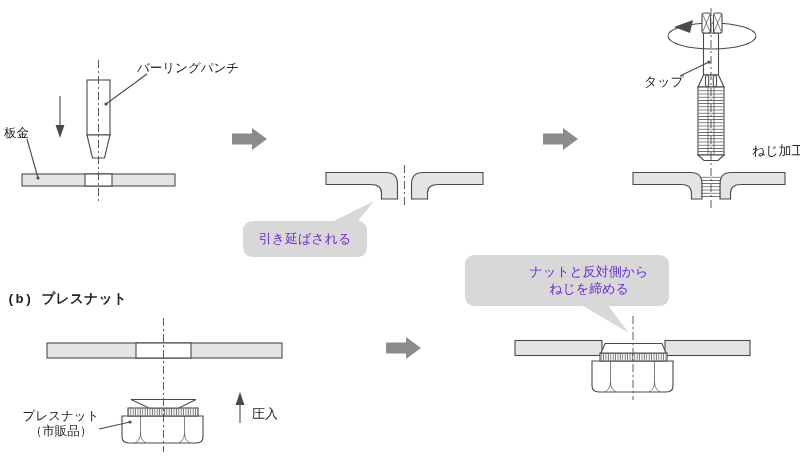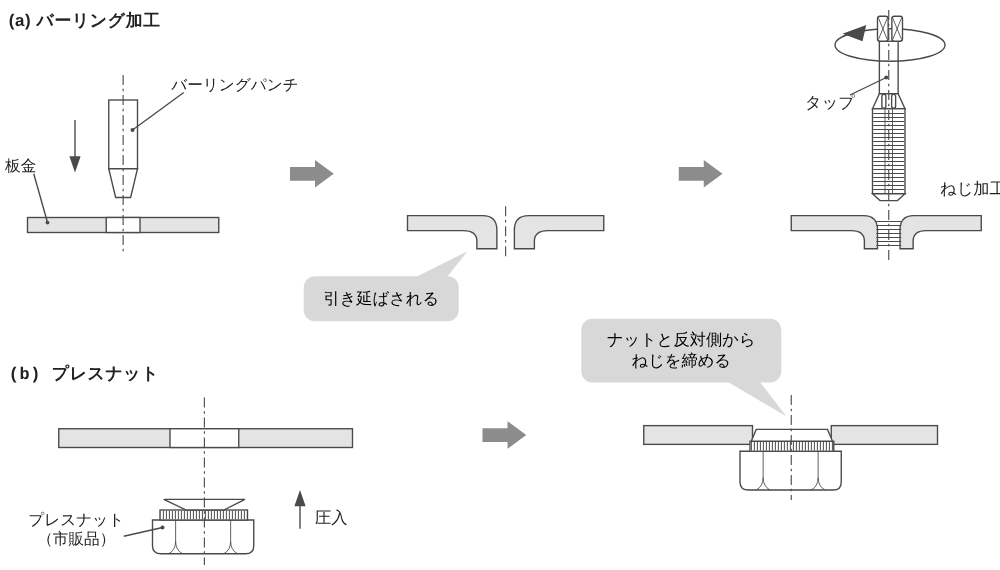--- a/index.html
+++ b/index.html
@@ -1,21 +1,21 @@
 <!DOCTYPE html>
 <html style="--background: #ffffff; --line: #4a4a4a; --sheet: #e4e4e4; --arrow: #8c8c8c; --callout: #d8d8d8; --text: #222222;"><head>
 <meta charset="utf-8">
 <style>
   html,body{margin:0;padding:0;background:#fff;}
   .stage{position:relative;width:800px;height:456px;background:var(--background,#fff);
          font-family:"Liberation Sans","DejaVu Sans",sans-serif;overflow:hidden;}
   .stage svg{position:absolute;left:0;top:0;}
   .lbl{position:absolute;color:var(--text,#222);font-size:12.5px;white-space:nowrap;}
   .title{font-weight:bold;font-size:13.5px;letter-spacing:.5px;}
-  .callout{position:absolute;background:var(--callout,#d8d8d8);border-radius:9px;color:#000000;
+  .callout{position:absolute;background:var(--callout,#d8d8d8);border-radius:9px;color:#6d28d9;
            font-size:13px;font-weight:500;display:flex;flex-direction:column;align-items:center;
            justify-content:center;line-height:1.3;text-align:center;}
   
   .ln{stroke:var(--line,#4a4a4a);stroke-width:1.1;fill:none;}
   .fw{fill:#fff;stroke:var(--line,#4a4a4a);stroke-width:1.1;}
   .fs{fill:var(--sheet,#e4e4e4);stroke:var(--line,#4a4a4a);stroke-width:1.1;}
   .cl{stroke:var(--line,#4a4a4a);stroke-width:0.9;fill:none;stroke-dasharray:8 3 2 3;}
   .ar{fill:var(--arrow,#8c8c8c);}
   .tl{fill:var(--callout,#d8d8d8);}
   .dot{fill:var(--line,#4a4a4a);}
@@ -146,38 +146,37 @@
     </g>
     <g>
       <rect class="fw" x="600" y="353" width="67" height="8"></rect>
       <rect fill="url(#vhatch)" x="600.6" y="353.5" width="65.8" height="7"></rect>
     </g>
     <path class="fw" d="M605,343.5 L662,343.5 L666,353 L601,353 Z"></path>
     <line class="cl" x1="633" y1="316" x2="633" y2="400"></line>
   </g>
 </svg>
 
-<div class="lbl title" style="left:7px;top:8px;">(a) バーリング加工</div>
 <div class="lbl" style="left:137px;top:60px;text-align:right;">バーリングパンチ</div>
 <div class="lbl" style="left:4px;top:125px;">板金</div>
 
 <div class="callout" style="left:243px;top:221px;width:124px;height:36px;">
   <span>引き延ばされる</span>
 </div>
 
 <div class="lbl" style="left:644px;top:73px;font-size:13px;">タップ</div>
 <div class="lbl" style="left:736px;top:142px;font-size:13px;margin-left:16px;">ねじ加工</div>
 
 <div class="lbl title" style="left:7px;top:290px;font-family:Liberation Mono, monospace;">(b) プレスナット</div>
 
 <div class="lbl" style="left:21px;top:409px;width:80px;text-align:center;font-size:12.5px;line-height:15px;">
   <div>プレスナット</div>
   <div>（市販品）</div>
 </div>
 
 <div class="lbl" style="left:252px;top:405px;font-size:13px;">圧入</div>
 
-<div class="callout" style="left:465px;top:255px;width:160px;height:51px;">
+<div class="callout" style="left:465px;top:255px;width:160px;height:51px;padding-left:44px;">
   <span>ナットと反対側から</span>
   <span>ねじを締める</span>
 </div>
 
 </div>
 
 </body></html>

